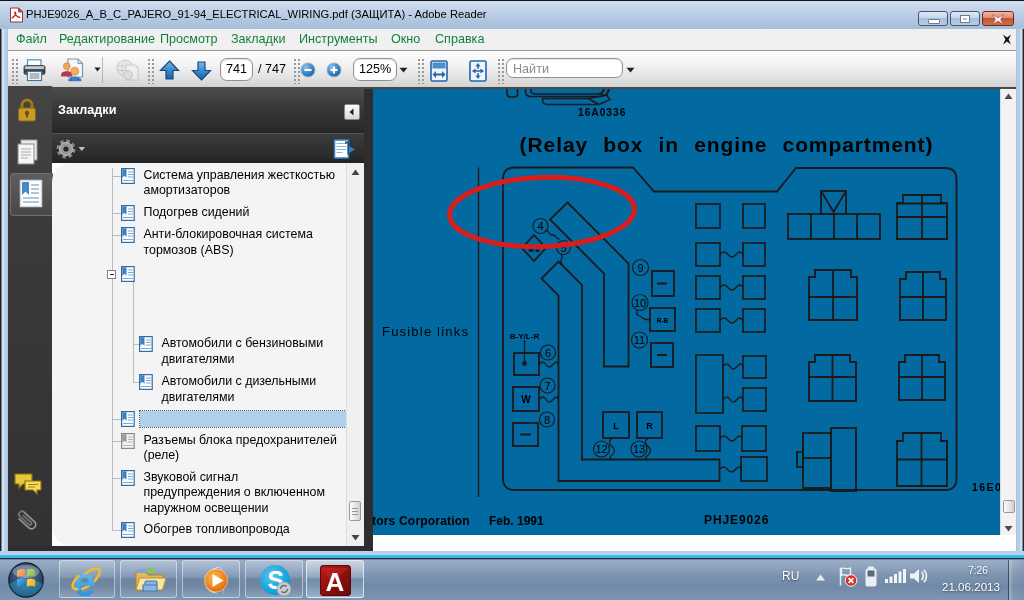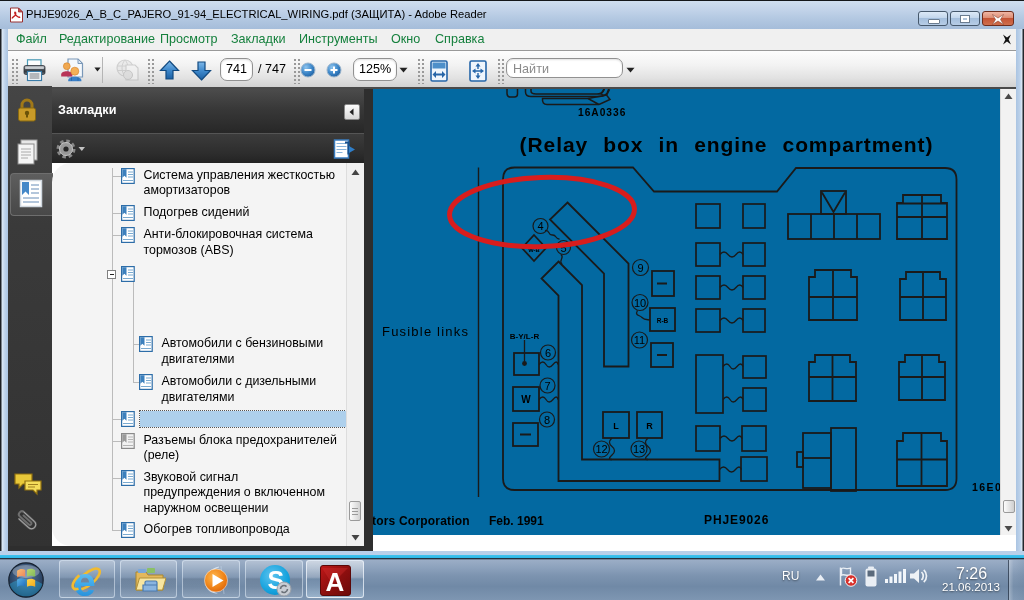--- a/index.html
+++ b/index.html
@@ -577,17 +577,17 @@
         <rect x="5.5" y="8.5" width="3" height="6.5"></rect>
         <rect x="10" y="6" width="3" height="9"></rect>
         <rect x="14.5" y="3.5" width="3" height="11.5"></rect>
         <rect x="19" y="1" width="3" height="14"></rect>
       </g>
  </svg>
  <svg class="abs" style="left:908px;top:12px" width="20" height="18" viewBox="0 0 20 18">
   <path d="M2 6.5 h4 l5,-4.5 v14 l-5,-4.5 h-4 Z" fill="#eef2f6"></path>
   <path d="M13.5 5 a5.5 5.5 0 0 1 0 8 M15.8 2.8 a8.5 8.5 0 0 1 0 12.4" fill="none" stroke="#eef2f6" stroke-width="1.7"></path>
  </svg>
- <div class="abs" style="left:956px;top:10px;width:44px;font-size:16px;color:#fff;text-shadow:0 1px 2px rgba(0,0,0,0.5)">7:26</div>
+ <div class="abs" style="left:956px;top:10px;width:44px;text-align:center;font-size:10px;color:#fff;text-shadow:0 1px 2px rgba(0,0,0,0.5)">7:26</div>
  <div class="abs" style="left:938px;top:25px;width:66px;text-align:center;font-size:11.6px;color:#fff;text-shadow:0 1px 2px rgba(0,0,0,0.5)">21.06.2013</div>
  <div class="abs" style="left:1008px;top:5px;width:1px;height:40px;background:rgba(20,30,45,0.6)"></div>
  <div class="abs" style="left:1009px;top:5px;width:15px;height:40px;background:linear-gradient(90deg,rgba(255,255,255,0.3),rgba(255,255,255,0.05) 30%,rgba(120,140,165,0.25))"></div>
 </div>
 
 </body></html>

